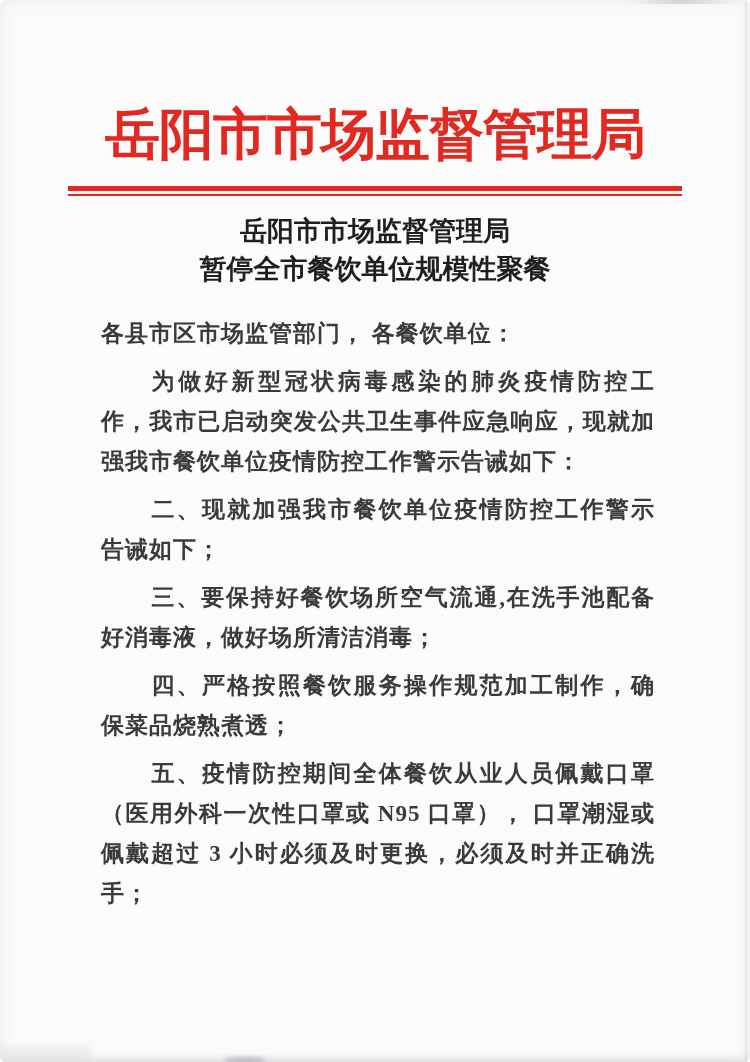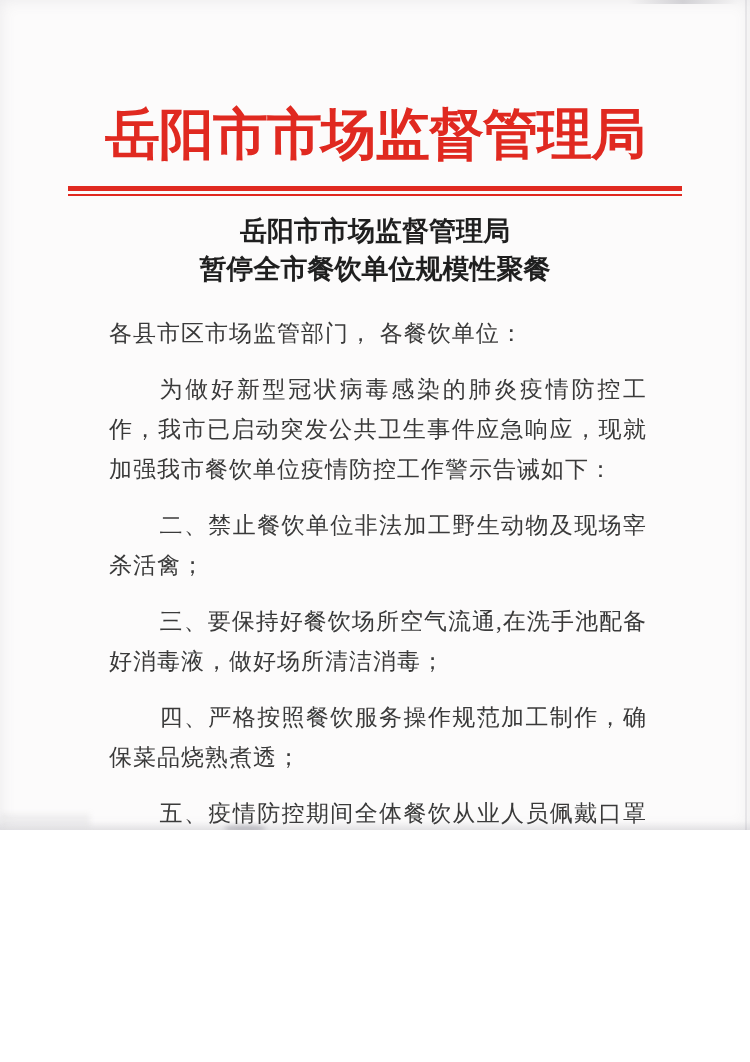--- a/index.html
+++ b/index.html
@@ -3,26 +3,27 @@
 <meta charset="utf-8">
 <style>
   html, body {
     margin: 0;
     padding: 0;
     background: #ffffff;
   }
   .page {
     position: relative;
     width: 750px;
-    height: 830px;
+    height: 1062px;
     margin: 0;
     background: var(--page-bg, #fcfbfb);
     box-shadow: inset 0 0 16px rgba(110, 110, 120, 0.12);
     overflow: hidden;
     font-family: "Liberation Serif", "DejaVu Serif", serif;
+    border-radius: 6px;
   }
   
   .artifact { position: absolute; pointer-events: none; }
   .artifact-top {
     top: 0; left: 628px; width: 110px; height: 4px;
     background: linear-gradient(90deg, transparent, rgba(120,120,132,0.28), transparent);
   }
   .artifact-right {
     top: 0; right: 3px; width: 2px; height: 100%;
     background: rgba(150,150,162,0.16);
@@ -77,21 +78,21 @@
     width: 663px;
     padding-left: 93px;
     margin-top: 26px;
     color: var(--body-color, #3a3a3a);
     font-size: 23px;
     line-height: 40px;
     letter-spacing: 1px;
     text-align: justify;
     text-justify: inter-ideograph;
   }
-  .doc-body p { margin: 16px; }
+  .doc-body p { margin: 8px; font-weight: bold; }
   .doc-body .para { text-indent: 2.2em; }
   .doc-body .salutation { text-indent: 0; }
 </style>
 </head>
 <body>
 
 <div class="page">
 
   <div class="artifact artifact-top"></div>
   <div class="artifact artifact-right"></div>
@@ -108,19 +109,19 @@
   </header>
 
   <h1 class="doc-title">
     <span class="title-line">岳阳市市场监督管理局</span>
     <span class="title-line">暂停全市餐饮单位规模性聚餐</span>
   </h1>
 
   <main class="doc-body">
     <p class="salutation">各县市区市场监管部门， 各餐饮单位：</p>
     <p class="para">为做好新型冠状病毒感染的肺炎疫情防控工作，我市已启动突发公共卫生事件应急响应，现就加强我市餐饮单位疫情防控工作警示告诫如下：</p>
-    <p class="para">二、禁止餐饮单位非法加工野生动物及现场宰杀活禽；</p>
+    <p class="para">二、现就加强我市餐饮单位疫情防控工作警示告诫如下；</p>
     <p class="para">三、要保持好餐饮场所空气流通,在洗手池配备好消毒液，做好场所清洁消毒；</p>
     <p class="para">四、严格按照餐饮服务操作规范加工制作，确保菜品烧熟煮透；</p>
     <p class="para">五、疫情防控期间全体餐饮从业人员佩戴口罩（医用外科一次性口罩或 N95 口罩）， 口罩潮湿或佩戴超过 3 小时必须及时更换，必须及时并正确洗手；</p>
   </main>
 
 </div>
 
 </body></html>

